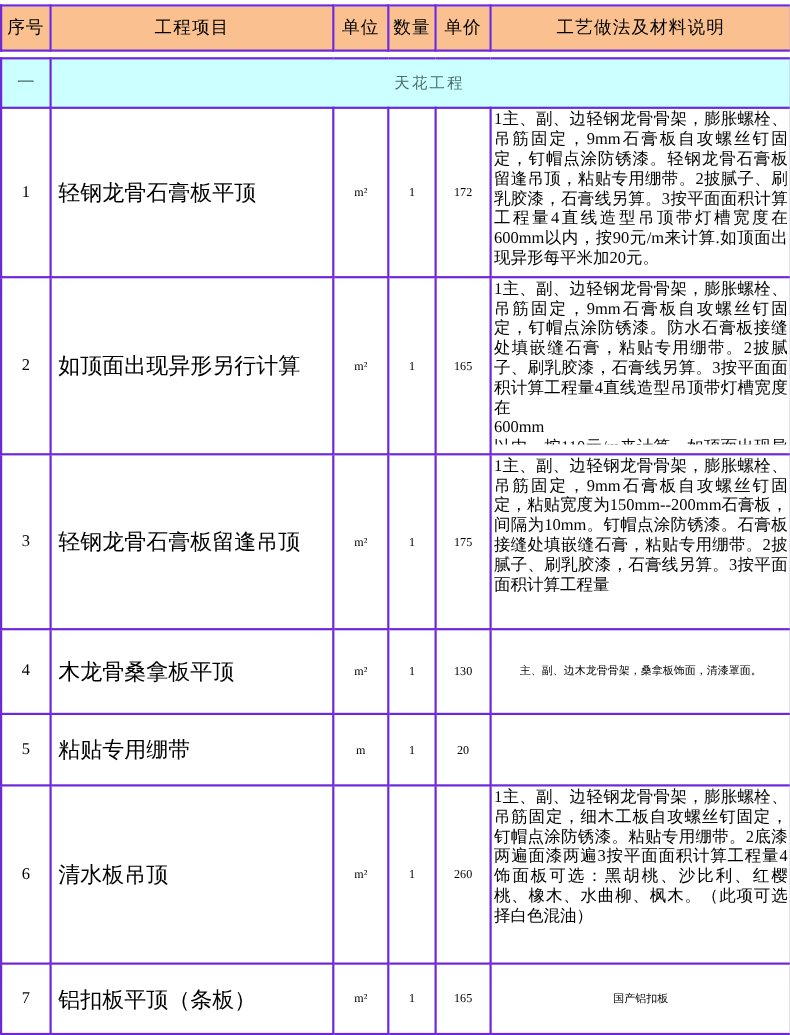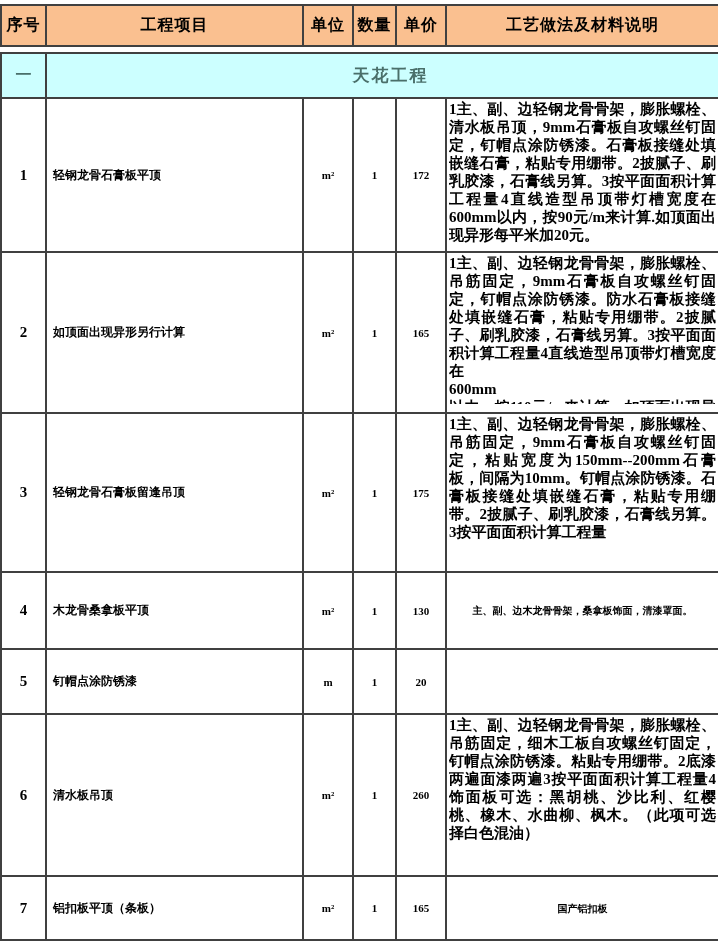--- a/index.html
+++ b/index.html
@@ -3,45 +3,45 @@
 <meta charset="utf-8">
 <style>
   html,body { margin:0; padding:0; background:#ffffff; }
   body {
     width:718px; height:941px; overflow:hidden;
     font-family:"Liberation Serif","DejaVu Serif",serif;
     color:#000;
   }
   .sheet { padding-top:4px; }
   table { border-collapse:collapse; table-layout:fixed; width:718px; }
-  td { border:2px solid #404040; padding:0; overflow:hidden; vertical-align:middle;font-weight:bold; }
+  td { border:2px solid #6d28d9; padding:0; overflow:hidden; vertical-align:middle; }
 
   
   .head-tbl td {
     background:#FAC090; height:39px;
     text-align:center; font-size:16px; letter-spacing:1px;
   }
   .gap { height:5px; }
 
   
   .section-row td { background:#CCFFFF; height:43px; text-align:center; }
   .section-row .sec-no { font-size:16px; color:#4a6f6a; }
-  .section-row .sec-title { font-size:17px; color:#4a6f6a; letter-spacing:2px;padding-left:16px; }
+  .section-row .sec-title { font-size:14px; color:#4a6f6a; letter-spacing:2px;padding-left:16px; }
 
   
   col.c-no{width:45px} col.c-name{width:257px} col.c-unit{width:50px}
   col.c-qty{width:43px} col.c-price{width:50px} col.c-desc{width:273px}
 
   
   tr.h1 td{height:150px} tr.h2 td{height:157px} tr.h3 td{height:155px}
   tr.h4 td{height:63px}  tr.h5 td{height:51px}  tr.h6 td{height:158px}
   tr.h7 td{height:50px}  tr.h8 td{height:41px}
 
   td.no    { text-align:center; font-size:15px; }
-  td.name  { text-align:left; font-size:12px; padding-left:6px; }
+  td.name  { text-align:left; font-size:20px; padding-left:6px; }
   td.unit, td.qty, td.price { text-align:center; font-size:11px; }
 
   td.desc  { vertical-align:top; padding:1px 2px; }
   .desc-box {
     font-size:15px; line-height:18px; overflow:hidden;
     text-align:justify; text-justify:inter-character;
   }
   .desc-box.pre { white-space:pre-line; }
   .d1{height:144px} .d2{height:150px} .d3{height:148px} .d6{height:151px}
   td.desc-c { vertical-align:middle; text-align:center; font-size:10px; line-height:19px; padding:6px 4px; }
@@ -90,21 +90,21 @@
       <td class="sec-title" colspan="5">天花工程</td>
     </tr>
 
     <tr class="h1">
       <td class="no">1</td>
       <td class="name">轻钢龙骨石膏板平顶</td>
       <td class="unit">m²</td>
       <td class="qty">1</td>
       <td class="price">172</td>
       <td class="desc">
-        <div class="desc-box d1">1主、副、边轻钢龙骨骨架，膨胀螺栓、清水板吊顶，9mm石膏板自攻螺丝钉固定，钉帽点涂防锈漆。石膏板接缝处填嵌缝石膏，粘贴专用绷带。2披腻子、刷乳胶漆，石膏线另算。3按平面面积计算工程量4直线造型吊顶带灯槽宽度在600mm以内，按90元/m来计算.如顶面出现异形每平米加20元。</div>
+        <div class="desc-box d1">1主、副、边轻钢龙骨骨架，膨胀螺栓、吊筋固定，9mm石膏板自攻螺丝钉固定，钉帽点涂防锈漆。轻钢龙骨石膏板留逢吊顶，粘贴专用绷带。2披腻子、刷乳胶漆，石膏线另算。3按平面面积计算工程量4直线造型吊顶带灯槽宽度在600mm以内，按90元/m来计算.如顶面出现异形每平米加20元。</div>
       </td>
     </tr>
 
     <tr class="h2">
       <td class="no">2</td>
       <td class="name">如顶面出现异形另行计算</td>
       <td class="unit">m²</td>
       <td class="qty">1</td>
       <td class="price">165</td>
       <td class="desc">
@@ -129,21 +129,21 @@
       <td class="no">4</td>
       <td class="name">木龙骨桑拿板平顶</td>
       <td class="unit">m²</td>
       <td class="qty">1</td>
       <td class="price">130</td>
       <td class="desc-c">主、副、边木龙骨骨架，桑拿板饰面，清漆罩面。</td>
     </tr>
 
     <tr class="h5">
       <td class="no">5</td>
-      <td class="name">钉帽点涂防锈漆</td>
+      <td class="name">粘贴专用绷带</td>
       <td class="unit">m</td>
       <td class="qty">1</td>
       <td class="price">20</td>
       <td class="desc-c"></td>
     </tr>
 
     <tr class="h6">
       <td class="no">6</td>
       <td class="name">清水板吊顶</td>
       <td class="unit">m²</td>

